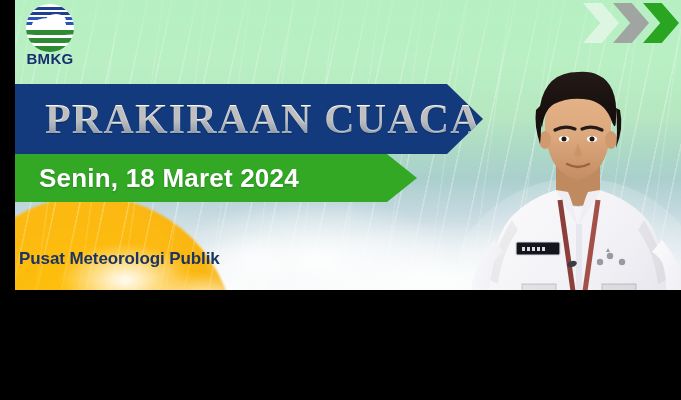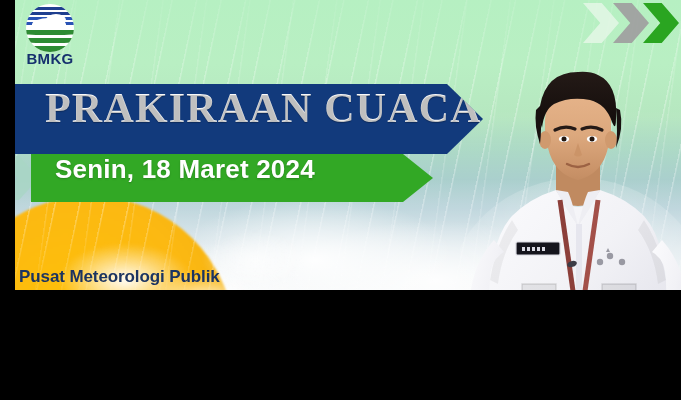--- a/index.html
+++ b/index.html
@@ -140,35 +140,35 @@
     color:#16306e;
     font-family:"Liberation Sans", sans-serif;
   }
 
   
   .banner-blue {
     position:absolute; left:0; top:84px;
     width:468px; height:70px;
     background:#123a7c;
     clip-path:polygon(0 0, 432px 0, 468px 35px, 432px 70px, 0 70px);
-    display:flex; 
+    display:flex; align-items:center;
   }
   .banner-blue-chev {
     position:absolute; left:-16px; top:84px;
     width:44px; height:70px;
     background:#a9d6d0;
     opacity:0.85;
     clip-path:polygon(0 0, 50% 0, 100% 50%, 50% 100%, 0 100%, 46% 50%);
   }
   .banner-green {
-    position:absolute; left:16px; top:154px;
+    position:absolute; left:0; top:154px;
     width:402px; height:48px;
     background:#32a825;
     clip-path:polygon(0 0, 372px 0, 402px 24px, 372px 48px, 0 48px);
-    display:flex; align-items:flex-start;
+    display:flex; align-items:center;
   }
   .banner-green-chev {
     position:absolute; left:-16px; top:156px;
     width:40px; height:44px;
     background:#a9d6c4;
     opacity:0.8;
     clip-path:polygon(0 0, 50% 0, 100% 50%, 50% 100%, 0 100%, 46% 50%);
   }
   .title {
     margin-left:30px;
@@ -190,21 +190,21 @@
     font-size:26px;
     font-weight:bold;
     color:#ffffff;
     letter-spacing:0.2px;
     text-shadow:0 1px 2px rgba(0,0,0,0.22);
     white-space:nowrap;
   }
 
   
   .footer {
-    position:absolute; left:4px; bottom:4px;
+    position:absolute; left:4px; bottom:22px;
     line-height:1.12;
     z-index:7;
   }
   .footer div {
     font-family:"Liberation Sans", sans-serif;
     font-size:17px;
     font-weight:bold;
     color:#1c3461;
     letter-spacing:-0.1px;
     white-space:nowrap;

